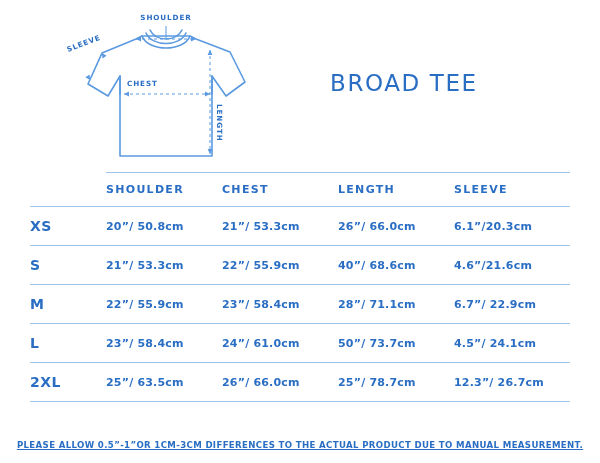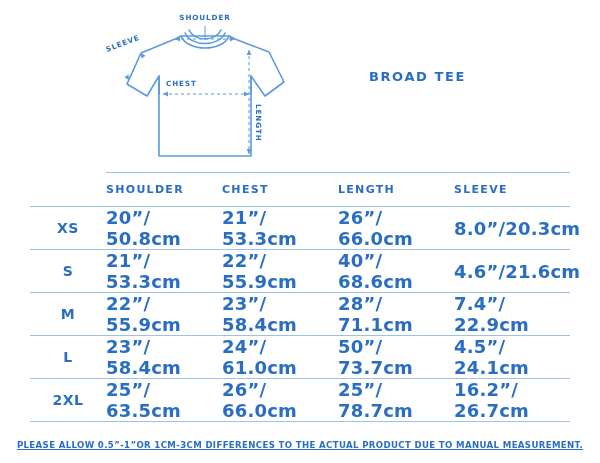--- a/index.html
+++ b/index.html
@@ -12,42 +12,41 @@
     background: #ffffff;
     font-family: "DejaVu Sans", sans-serif;
     color: #2a6ec4;
     overflow: hidden;
   }
   .page {
     position: relative;
     width: 474px;
     height: 463px;
     box-sizing: border-box;
-    padding-left: 39px;
   }
 
   
   .top {
     position: relative;
     height: 172px;
     width: 600px;
   }
   .tee-wrap {
     position: absolute;
     left: 40px;
     top: 6px;
     width: 250px;
     height: 165px;
   }
   .title {
     position: absolute;
     left: 330px;
     top: 68px;
-    font-size: 13px;
-    font-weight: bold;
+    font-size: 23px;
+    font-weight: normal;
     letter-spacing: 1.6px;
     line-height: 1.35;
     color: #2a6ec4;
   }
 
   
   .chart {
     position: absolute;
     left: 30px;
     top: 172px;
@@ -69,29 +68,29 @@
   .chart thead th {
     border-top: 1px solid #9dc2ea;
     border-bottom: 1px solid #9dc2ea;
     font-size: 11px;
     font-weight: bold;
     letter-spacing: 1.3px;
     text-align: left;
     height: 33px;
   }
   .chart tbody td {
-    font-size: 18px;
+    font-size: 11px;
     font-weight: bold;
     letter-spacing: 0.2px;
     text-align: left;
   }
   .chart .size-cell {
     font-size: 14px;
     font-weight: bold;
-    text-align: center;
+    text-align: left;
     letter-spacing: 0.5px;
   }
   .chart thead th.size-head {
     border-top: none;
   }
   .pad-l { padding-left: 10px; }
 
   .footnote {
     position: absolute;
     left: 0;
@@ -191,48 +190,48 @@
         <th class="pad-l">LENGTH</th>
         <th class="pad-l">SLEEVE</th>
       </tr>
     </thead>
     <tbody>
       <tr>
         <td class="size-cell">XS</td>
         <td class="pad-l">20”/ 50.8cm</td>
         <td class="pad-l">21”/ 53.3cm</td>
         <td class="pad-l">26”/ 66.0cm</td>
-        <td class="pad-l">8.0”/20.3cm</td>
+        <td class="pad-l">6.1”/20.3cm</td>
       </tr>
       <tr>
         <td class="size-cell">S</td>
         <td class="pad-l">21”/ 53.3cm</td>
         <td class="pad-l">22”/ 55.9cm</td>
         <td class="pad-l">40”/ 68.6cm</td>
         <td class="pad-l">4.6”/21.6cm</td>
       </tr>
       <tr>
         <td class="size-cell">M</td>
         <td class="pad-l">22”/ 55.9cm</td>
         <td class="pad-l">23”/ 58.4cm</td>
         <td class="pad-l">28”/ 71.1cm</td>
-        <td class="pad-l">7.4”/ 22.9cm</td>
+        <td class="pad-l">6.7”/ 22.9cm</td>
       </tr>
       <tr>
         <td class="size-cell">L</td>
         <td class="pad-l">23”/ 58.4cm</td>
         <td class="pad-l">24”/ 61.0cm</td>
         <td class="pad-l">50”/ 73.7cm</td>
         <td class="pad-l">4.5”/ 24.1cm</td>
       </tr>
       <tr>
         <td class="size-cell">2XL</td>
         <td class="pad-l">25”/ 63.5cm</td>
         <td class="pad-l">26”/ 66.0cm</td>
         <td class="pad-l">25”/ 78.7cm</td>
-        <td class="pad-l">16.2”/ 26.7cm</td>
+        <td class="pad-l">12.3”/ 26.7cm</td>
       </tr>
     </tbody>
   </table>
 
   <div class="footnote">PLEASE ALLOW 0.5”-1”OR 1CM-3CM DIFFERENCES TO THE ACTUAL PRODUCT DUE TO MANUAL MEASUREMENT.</div>
 
 </div>
 
 </body></html>

